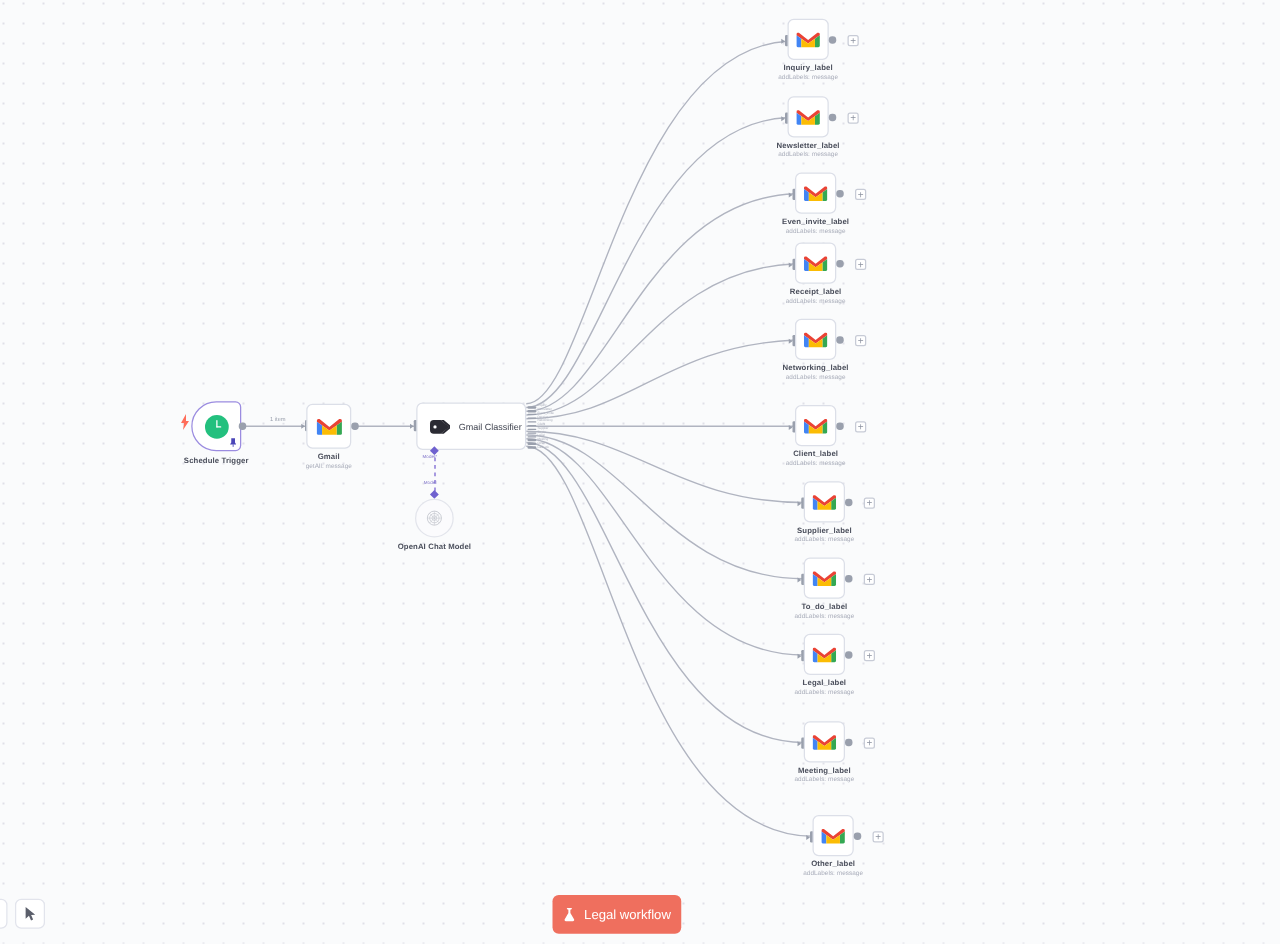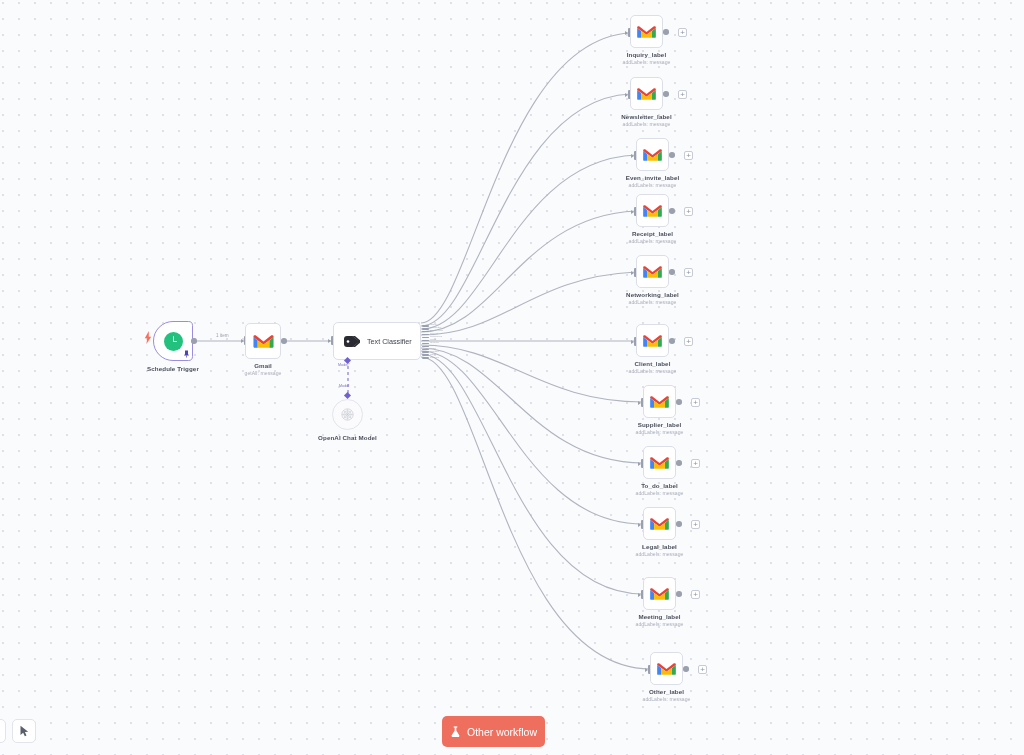--- a/index.html
+++ b/index.html
@@ -314,21 +314,21 @@
   </div>
 
   <div class="node" id="text-classifier" style="left:333px; top:322px;">
     <div class="port-in" style="left:-2px; top:14px;"></div>
     <div class="node-box">
       <svg class="tag-icon" viewBox="0 0 34 26">
         <path d="M2 8 a6 6 0 0 1 6-6 h11 l14 11 -14 11 H8 a6 6 0 0 1-6-6 z" fill="#2b2b33"></path>
         <circle cx="10" cy="13" r="2.6" fill="#ffffff"></circle>
         <path d="M19 2 h5 l13 11 -13 11 h-5 l13-11 z" fill="#2b2b33"></path>
       </svg>
-      <span class="tc-title">Text Classifier</span>
+      <span class="tc-title">Gmail Classifier</span>
       <div id="tc-outputs">
         <div class="op"></div>
         <div class="op"></div>
         <div class="op"></div>
         <div class="op"></div>
         <div class="op"></div>
         <div class="op"></div>
         <div class="op"></div>
         <div class="op"></div>
         <div class="op"></div>
@@ -551,16 +551,16 @@
     <svg class="cursor-icon" viewBox="0 0 16 18">
       <path d="M2 1 L2 15 L6 11.5 L8.5 17 L11 15.8 L8.6 10.6 L13.5 10.2 Z" fill="#5b5f6b"></path>
     </svg>
   </div>
 
   <button id="test-workflow-button">
     <svg class="flask-icon" viewBox="0 0 16 18">
       <path d="M6 1 h4 v1.4 H9.2 v4.2 L13.6 14 a1.6 1.6 0 0 1-1.4 2.4 H3.8 A1.6 1.6 0 0 1 2.4 14 L6.8 6.6 V2.4 H6 z" fill="#ffffff"></path>
       <rect x="5" y="0.6" width="6" height="1.5" rx="0.6" fill="#ffffff"></rect>
     </svg>
-    <span>Other workflow</span>
+    <span>Legal workflow</span>
   </button>
 
 </div>
 
 </body></html>

